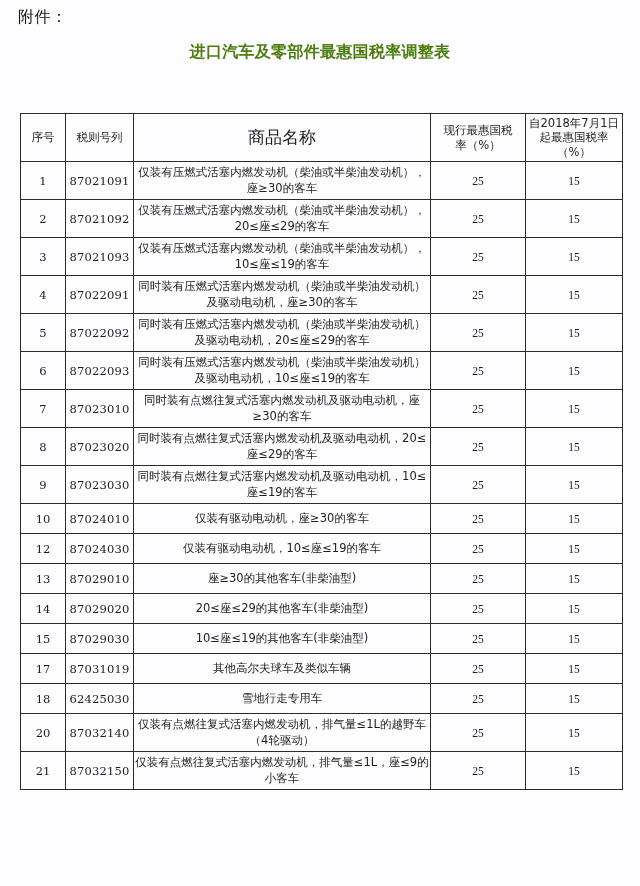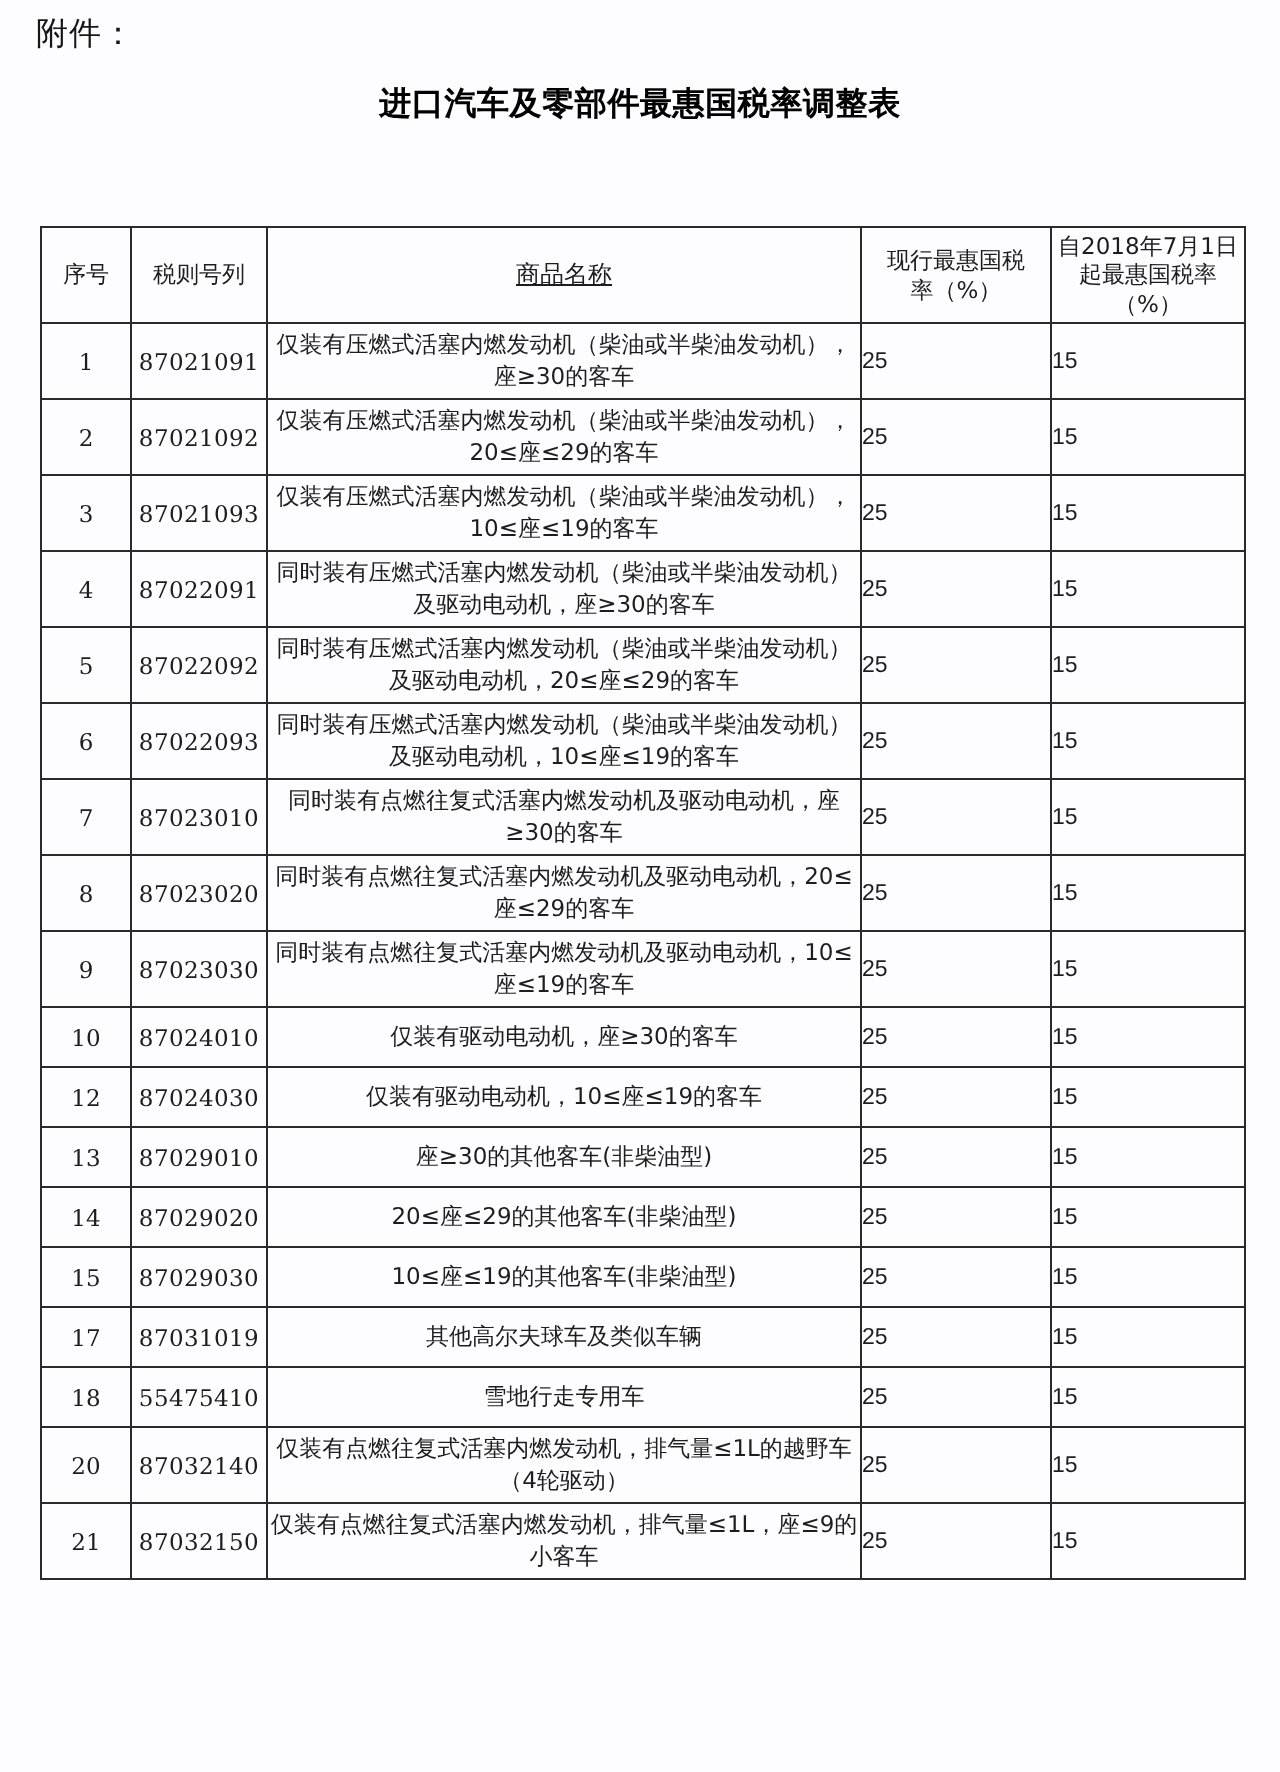--- a/index.html
+++ b/index.html
@@ -35,21 +35,21 @@
   .doc-title {
     position: absolute;
     left: 0;
     top: 41px;
     width: 640px;
     text-align: center;
     font-size: 16px;
     line-height: 22px;
     font-family: "DejaVu Sans", "Liberation Sans", sans-serif;
     font-weight: bold;
-    color: #000000;
+    color: #4d7c0f;
     letter-spacing: 0.3px;
   }
   .table-wrap {
     position: absolute;
     left: 20px;
     top: 113px;
     width: 602px;
   }
   table.rate-table {
     border-collapse: collapse;
@@ -73,42 +73,42 @@
   }
   thead th {
     text-align: center;
     font-weight: normal;
     font-family: "DejaVu Sans", "Liberation Sans", sans-serif;
     font-size: 12px;
     line-height: 15px;
     padding: 5px 3px;
     height: 48px;
   }
-  thead th.h-name { font-size: 12px; text-decoration: underline; }
+  thead th.h-name { font-size: 17px; }
   thead th.h-cur,
   thead th.h-new { font-size: 11.5px; line-height: 14.5px; }
 
   td.seq, td.code {
     text-align: center;
     font-family: "DejaVu Serif", "Liberation Serif", serif;
     font-size: 11.5px;
     color: #262626;
   }
   td.code { letter-spacing: 0.2px; }
   td.name {
     text-align: center;
     padding: 3px 4px 3px 5px;
     line-height: 15.5px;
     font-family: "DejaVu Sans", "Liberation Sans", sans-serif;
     font-size: 11.5px;
     color: #1b1b1b;
   }
   td.rate {
-    text-align: left;
-    font-family: Liberation Sans, sans-serif;
+    text-align: center;
+    font-family: Liberation Serif, serif;
     font-size: 11.5px;
     color: #2b2b2b;
   }
   tr.r-single td { height: 30px; }
   tr.r-double td { height: 38px; }
 </style>
 </head>
 <body>
 
 <div class="page">
@@ -243,21 +243,21 @@
           </tr>
           <tr class="r-single">
             <td class="seq">17</td>
             <td class="code">87031019</td>
             <td class="name">其他高尔夫球车及类似车辆</td>
             <td class="rate">25</td>
             <td class="rate">15</td>
           </tr>
           <tr class="r-single">
             <td class="seq">18</td>
-            <td class="code">55475410</td>
+            <td class="code">62425030</td>
             <td class="name">雪地行走专用车</td>
             <td class="rate">25</td>
             <td class="rate">15</td>
           </tr>
           <tr class="r-double">
             <td class="seq">20</td>
             <td class="code">87032140</td>
             <td class="name">仅装有点燃往复式活塞内燃发动机，排气量≤1L的越野车（4轮驱动）</td>
             <td class="rate">25</td>
             <td class="rate">15</td>

